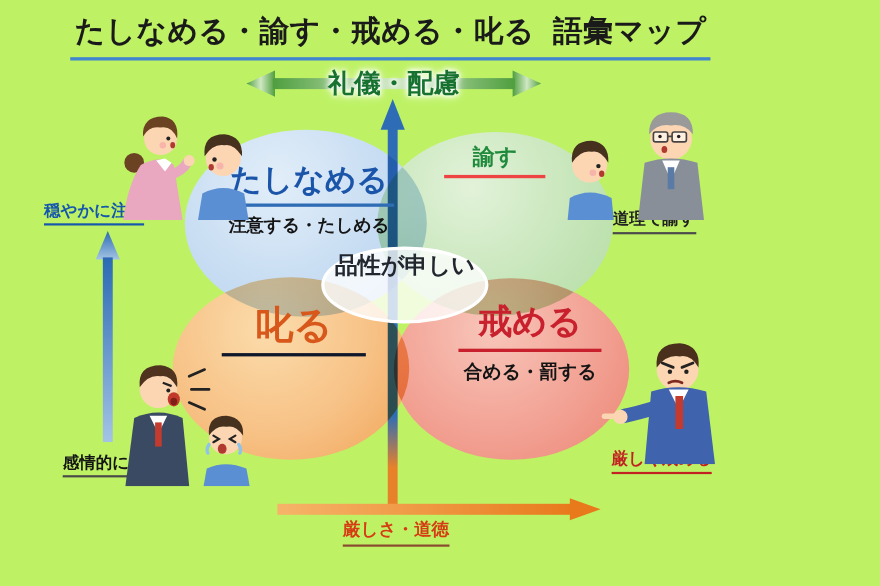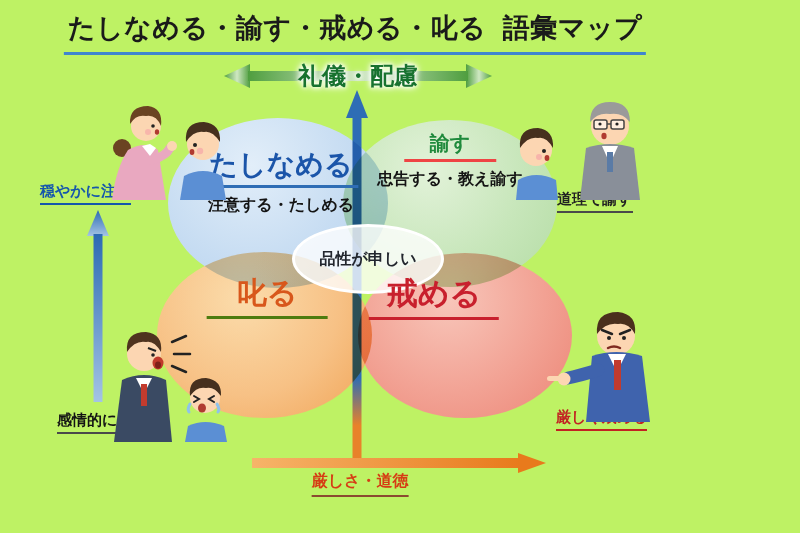--- a/index.html
+++ b/index.html
@@ -22,37 +22,37 @@
   .el-green {left:343px;top:120px;width:214px;height:167px;
              background:radial-gradient(circle at 40% 30%,#e2f2d9 0%,#c7e6ba 55%,#b4dca4 100%);}
   .el-orange{left:157px;top:252px;width:215px;height:166px;
              background:radial-gradient(circle at 40% 28%,#fbdcab 0%,#f7c185 55%,#f0a355 100%);}
   .el-red   {left:358px;top:253px;width:214px;height:165px;
              background:radial-gradient(circle at 42% 28%,#f8c6ba 0%,#f2a294 55%,#ec8575 100%);}
   
   .center-ellipse{
     left:292px;top:224px;width:146px;height:64px;border-radius:50%;
     background:rgba(255,255,255,.78);border:3px solid #fff;z-index:3;
-    display:flex;align-items:center;justify-content:center;
-    font-size:16px;font-weight:800;color:#22262e;white-space:nowrap;
+    display:flex;justify-content:center;
+    font-size:21px;font-weight:800;color:#22262e;white-space:nowrap;
   }
   
   .word-block{transform:translateX(-50%);text-align:center;z-index:4;white-space:nowrap;}
   .word{display:inline-block;font-weight:800;padding-bottom:4px;line-height:1.05;}
   .desc{margin-top:7px;font-weight:700;color:#141414;}
   .wb-tashinameru{left:281px;top:120px;margin-top:32px;}
   .wb-tashinameru .word{font-size:28px;color:#1b55a9;border-bottom:3px solid #2e6db5;padding-left:6px;padding-right:6px;}
   .wb-tashinameru .desc{font-size:16px;}
   .wb-satosu{left:450px;top:134px;}
   .wb-satosu .word{font-size:20px;color:#1f8a3c;border-bottom:3px solid #ef4444;padding-left:26px;padding-right:26px;}
   .wb-satosu .desc{font-size:16px;}
   .wb-shikaru{left:267px;top:280px;}
-  .wb-shikaru .word{font-size:30px;color:#d8571b;border-bottom:3px solid #4d7c0f;padding-left:30px;padding-right:30px;}
+  .wb-shikaru .word{font-size:35px;color:#d8571b;border-bottom:3px solid #0f172a;padding-left:30px;padding-right:30px;}
   .wb-shikaru .desc{font-size:17px;}
-  .wb-imashimeru{left:434px;top:280px;}
+  .wb-imashimeru{left:482px;top:280px;}
   .wb-imashimeru .word{font-size:31px;color:#c8202d;border-bottom:3px solid #c8202d;padding-left:18px;padding-right:18px;}
   .wb-imashimeru .desc{font-size:17px;}
   
   .axis-top-label{
     left:358px;top:60px;transform:translateX(-50%);z-index:2;
     font-size:24px;font-weight:800;color:#17722f;white-space:nowrap;
     text-shadow:0 0 4px #fff,0 0 6px #fff,0 0 10px #fff;
   }
   .axis-left-label{
     left:40px;top:182px;z-index:4;font-size:15px;font-weight:800;color:#1557ac;
@@ -143,27 +143,27 @@
   <div class="abs center-ellipse">
     <span>品性が申しい</span>
   </div>
 
   <div class="abs word-block wb-tashinameru">
     <span class="word">たしなめる</span>
     <div class="desc">注意する・たしめる</div>
   </div>
   <div class="abs word-block wb-satosu">
     <span class="word">諭す</span>
-    <div class="desc">忠告する・教え諭す</div>
   </div>
   <div class="abs word-block wb-shikaru">
     <span class="word">叱る</span>
   </div>
   <div class="abs word-block wb-imashimeru">
     <span class="word">戒める</span>
+    <div class="desc">合める・罰する</div>
   </div>
 
   <div class="abs caption cap-satosu">道理で諭す</div>
   <div class="abs caption cap-shikaru">感情的に叱る</div>
   <div class="abs caption cap-imashimeru">厳しく戒める</div>
 
   <svg class="abs illus" style="left:100px;top:96px;" width="140" height="104" viewBox="0 0 140 104">
     <circle cx="22" cy="52" r="9" fill="#6b4322"></circle>
     <circle cx="46" cy="30" r="15" fill="#fcd6b2"></circle>
     <path d="M30 28 Q29 10 48 10 Q63 12 61 30 Q56 18 46 20 Q36 18 30 28 Z" fill="#6b4322"></path>

